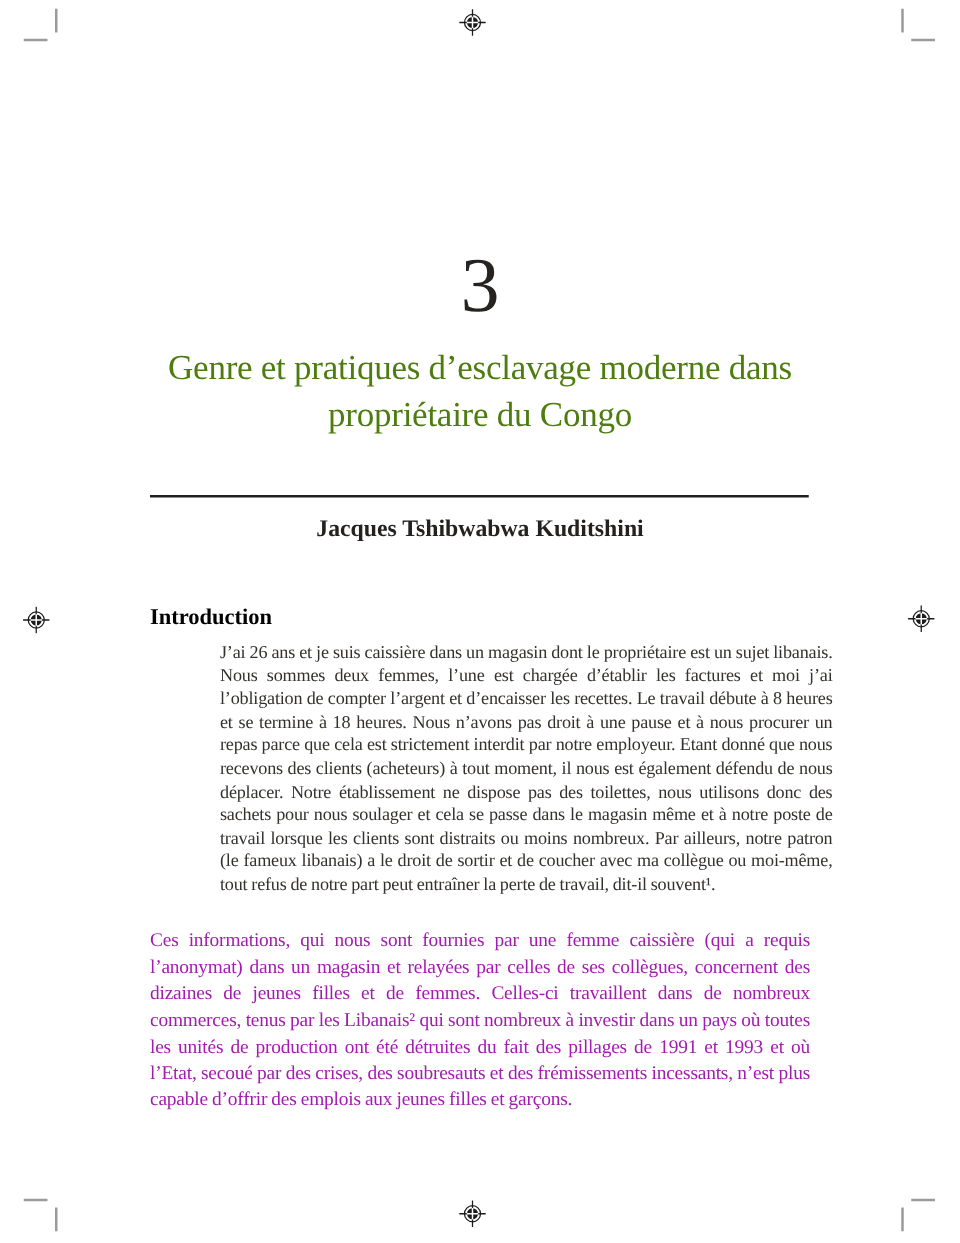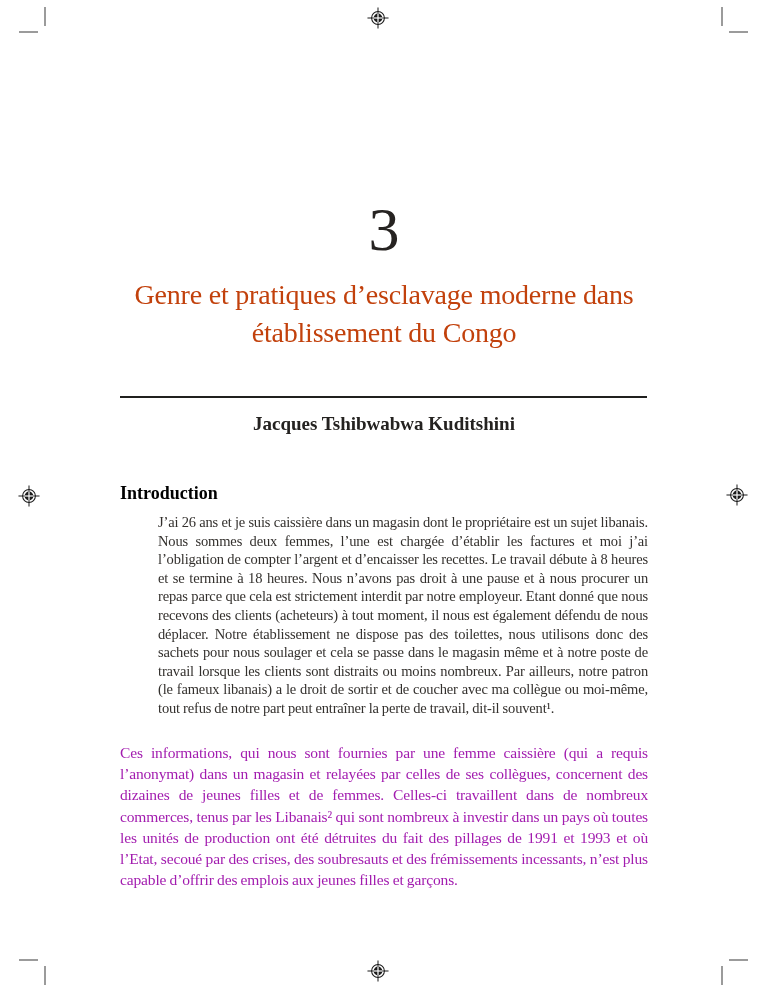--- a/index.html
+++ b/index.html
@@ -41,21 +41,21 @@
     color: #262321;
   }
   .title-block {
     position: absolute;
     top: 276px;
     left: 84px;
     width: 600px;
     text-align: center;
     font-size: 28px;
     line-height: 38px;
-    color: #c2410c;
+    color: #4d7c0f;
     letter-spacing: -0.2px;
   }
   .title-line { display: block; }
   .title-divider {
     position: absolute;
     top: 396px;
     left: 120px;
     width: 527px;
     height: 2px;
     background: #20201e;
@@ -74,21 +74,21 @@
     position: absolute;
     top: 483px;
     left: 120px;
     font-size: 18px;
     font-weight: 700;
     color: #000000;
   }
   .quote-block {
     position: absolute;
     top: 513px;
-    left: 158px;
+    left: 176px;
     width: 490px;
     font-size: 14.5px;
     line-height: 18.6px;
     text-align: justify;
     letter-spacing: -0.15px;
     word-spacing: -0.4px;
     color: #33302d;
   }
   .body-paragraph {
     position: absolute;
@@ -155,21 +155,21 @@
       <line x1="7" y1="12" x2="17" y2="12" stroke="#ffffff" stroke-width="1.3"></line>
       <line x1="12" y1="7" x2="12" y2="17" stroke="#ffffff" stroke-width="1.3"></line>
       <circle cx="12" cy="12" r="7" fill="none" stroke="#1b1b1b" stroke-width="1.1"></circle>
     </svg>
   </div>
 
   <div class="chapter-number">3</div>
 
   <h1 class="title-block" style="margin:0; font-weight:400;">
     <span class="title-line">Genre et pratiques d’esclavage moderne dans</span>
-    <span class="title-line">établissement du Congo</span>
+    <span class="title-line">propriétaire du Congo</span>
   </h1>
 
   <div class="title-divider"></div>
 
   <div class="author">Jacques Tshibwabwa Kuditshini</div>
 
   <h2 class="section-heading" style="margin:0;">Introduction</h2>
 
   <div class="quote-block">J’ai 26 ans et je suis caissière dans un magasin dont le propriétaire est un sujet libanais. Nous sommes deux femmes, l’une est chargée d’établir les factures et moi j’ai l’obligation de compter l’argent et d’encaisser les recettes. Le travail débute à 8 heures et se termine à 18 heures. Nous n’avons pas droit à une pause et à nous procurer un repas parce que cela est strictement interdit par notre employeur. Etant donné que nous recevons des clients (acheteurs) à tout moment, il nous est également défendu de nous déplacer. Notre établissement ne dispose pas des toilettes, nous utilisons donc des sachets pour nous soulager et cela se passe dans le magasin même et à notre poste de travail lorsque les clients sont distraits ou moins nombreux. Par ailleurs, notre patron (le fameux libanais) a le droit de sortir et de coucher avec ma collègue ou moi-même, tout refus de notre part peut entraîner la perte de travail, dit-il souvent¹.</div>
 

